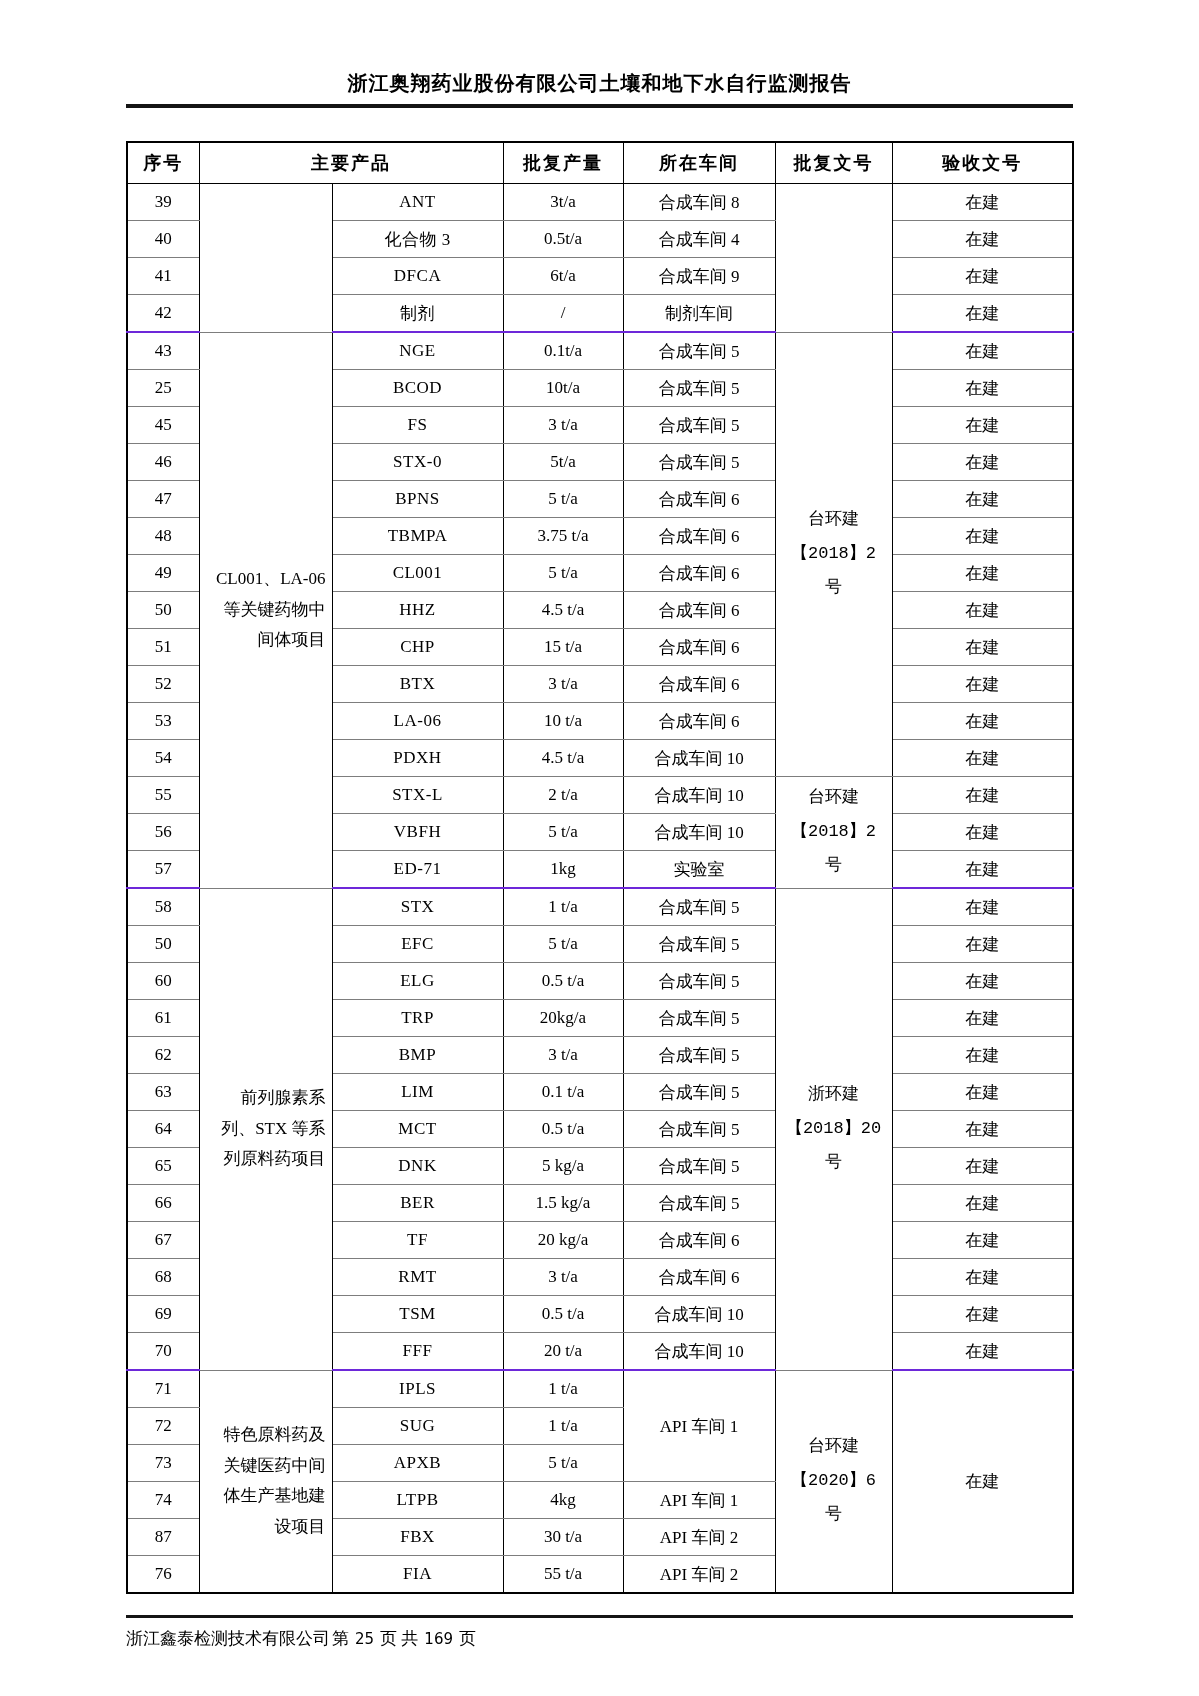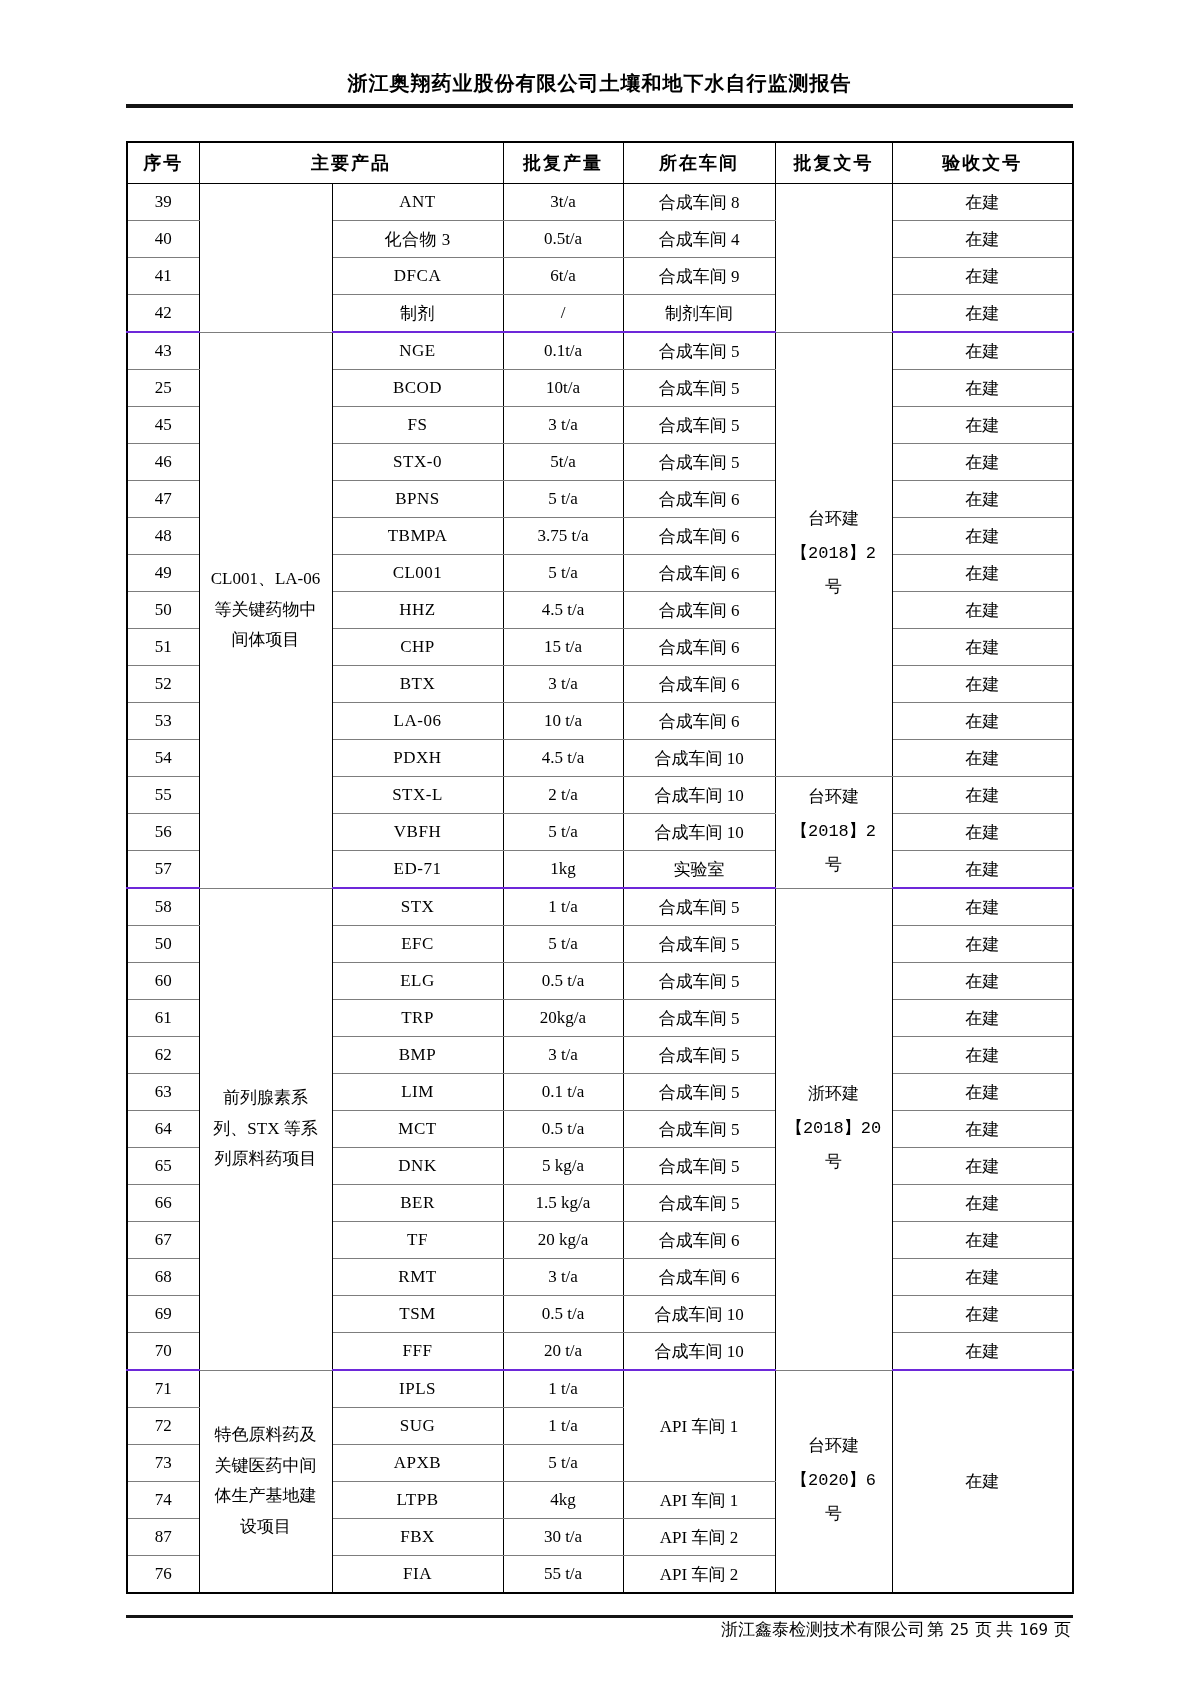--- a/index.html
+++ b/index.html
@@ -53,33 +53,35 @@
     text-align: center;
     vertical-align: middle;
     padding: 0 4px;
     overflow: hidden;
   }
   tr.group-end td { border-bottom: 2px solid #6d28d9; }
   td.cell-group {
     white-space: pre-line;
     line-height: 1.8;
     padding: 0 6px;
+    text-align: right;
   }
   td.cell-approval {
     white-space: pre-line;
     line-height: 2.0;
     font-family: Liberation Mono, monospace;
   }
   td.cell-product { letter-spacing: 0.5px; }
   .doc-footer { margin-top: 21px; }
   .footer-rule { height: 3px; background: #141414; }
   .footer-row {
     display: flex;
-    justify-content: flex-end;
+    justify-content: flex-start;
     align-items: baseline;
+    padding-top: 9px;
     font-size: 17px;
   }
   .footer-page .num {
     font-family: "DejaVu Sans", "Liberation Sans", sans-serif;
     font-size: 15px;
     margin: 9px 4px;
   }
   .footer-page span { margin: 0 2px; }
 </style>
 </head>

